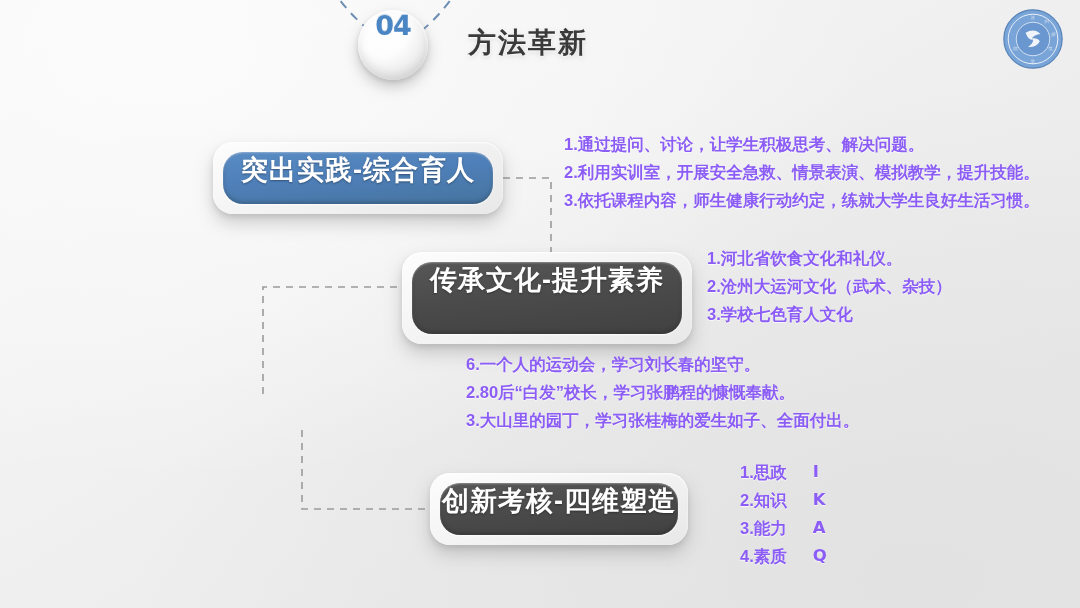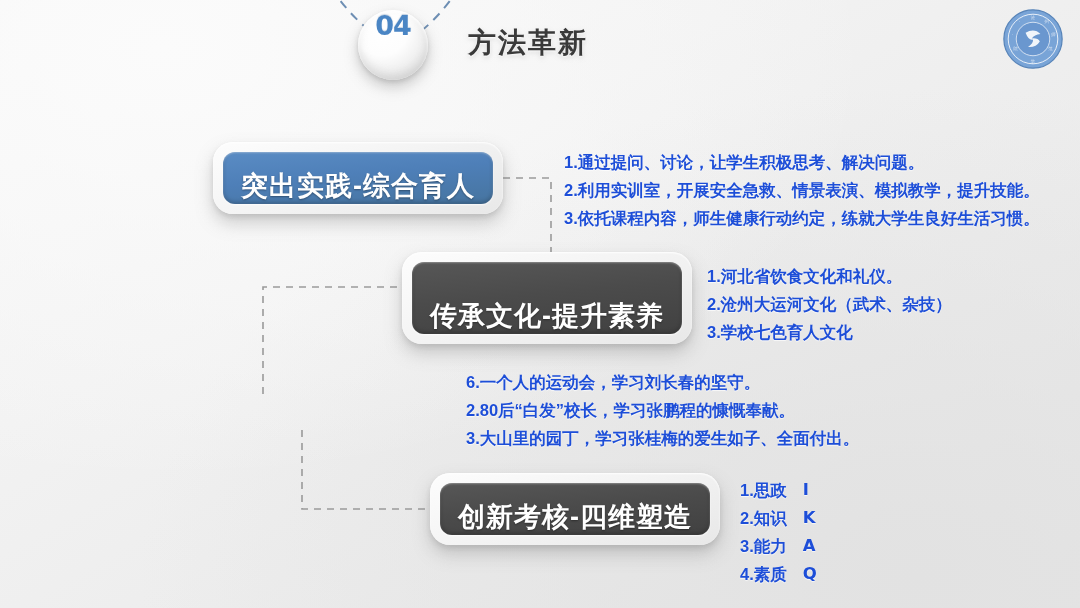--- a/index.html
+++ b/index.html
@@ -50,46 +50,46 @@
     border-radius:20px;
     background:linear-gradient(160deg,#fdfdfd 0%,#f4f4f4 45%,#e8e8e8 100%);
     box-shadow:
       0 9px 17px rgba(120,120,120,.34),
       0 3px 5px rgba(130,130,130,.22),
       inset 0 1px 2px rgba(255,255,255,.95);
     padding:10px;
   }
   .pill-inner {
     width:100%; height:100%;
-    border-radius:12px;
-    display:flex; align-items:flex-end; justify-content:center;
+    border-radius:20px;
+    display:flex; align-items:flex-start; justify-content:center;
     box-shadow:
       inset 0 1px 2px rgba(255,255,255,.35),
       inset 0 -2px 4px rgba(0,0,0,.22),
       0 1px 2px rgba(255,255,255,.8);
   }
   .pill-inner.blue {
     background:linear-gradient(175deg,#5a8cc4 0%,#4e7fb8 45%,#46749f 100%);
   }
   .pill-inner.dark {
     background:linear-gradient(175deg,#575757 0%,#4b4b4b 45%,#414141 100%);
   }
   .pill-label {
     font-size:27px; font-weight:bold; color:#ffffff;
     letter-spacing:1px; white-space:nowrap;
     text-shadow:0 1px 2px rgba(0,0,0,.35);
   }
 
   
-  .desc { position:absolute; color:#1d4ed8;margin-top:18px; }
+  .desc { position:absolute; color:#8b5cf6; }
   .desc .line {
     font-size:16.5px; font-weight:bold; line-height:28px; white-space:nowrap;
     text-shadow:0 1px 1px rgba(255,255,255,.75);
   }
-  .desc-ikaq .line { display:flex; gap:16px; }
+  .desc-ikaq .line { display:flex; gap:26px; }
   .desc-ikaq .line .tag { font-family:"DejaVu Sans",sans-serif; }
 </style>
 </head>
 <body>
 
 <div id="stage">
 
   <svg class="hdr-arcs" viewBox="0 0 190 120">
     <path d="M8 8 Q40 78 88 105" fill="none" stroke="#3f6b9c" stroke-width="2" stroke-dasharray="9 7" opacity=".75"></path>
     <path d="M182 8 Q150 78 104 105" fill="none" stroke="#3f6b9c" stroke-width="2" stroke-dasharray="9 7" opacity=".75"></path>
@@ -152,21 +152,21 @@
     <div class="line">2.沧州大运河文化（武术、杂技）</div>
     <div class="line">3.学校七色育人文化</div>
   </div>
 
   <div class="desc" style="left:466px; top:350px;">
     <div class="line">6.一个人的运动会，学习刘长春的坚守。</div>
     <div class="line">2.80后“白发”校长，学习张鹏程的慷慨奉献。</div>
     <div class="line">3.大山里的园丁，学习张桂梅的爱生如子、全面付出。</div>
   </div>
 
-  <div class="pill" style="left:430px; top:473px; width:290px; height:72px;">
+  <div class="pill" style="left:430px; top:473px; width:258px; height:72px;">
     <div class="pill-inner dark">
       <span class="pill-label">创新考核-四维塑造</span>
     </div>
   </div>
   <div class="desc desc-ikaq" style="left:740px; top:458px;">
     <div class="line">
       <span>1.思政</span>
       <span class="tag">I</span>
     </div>
     <div class="line">

